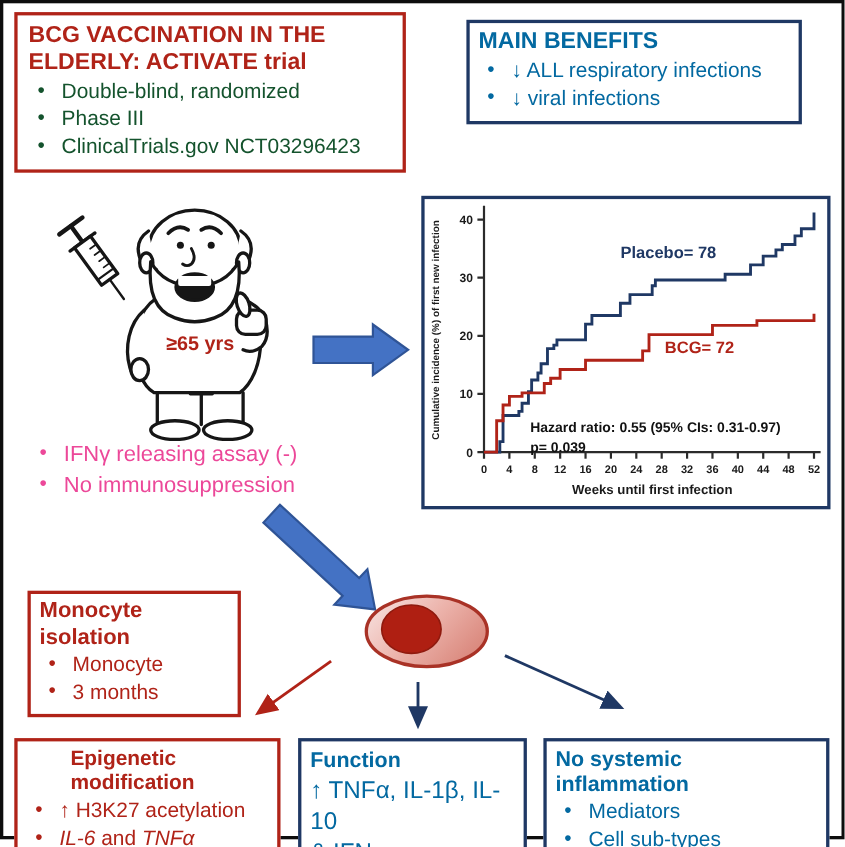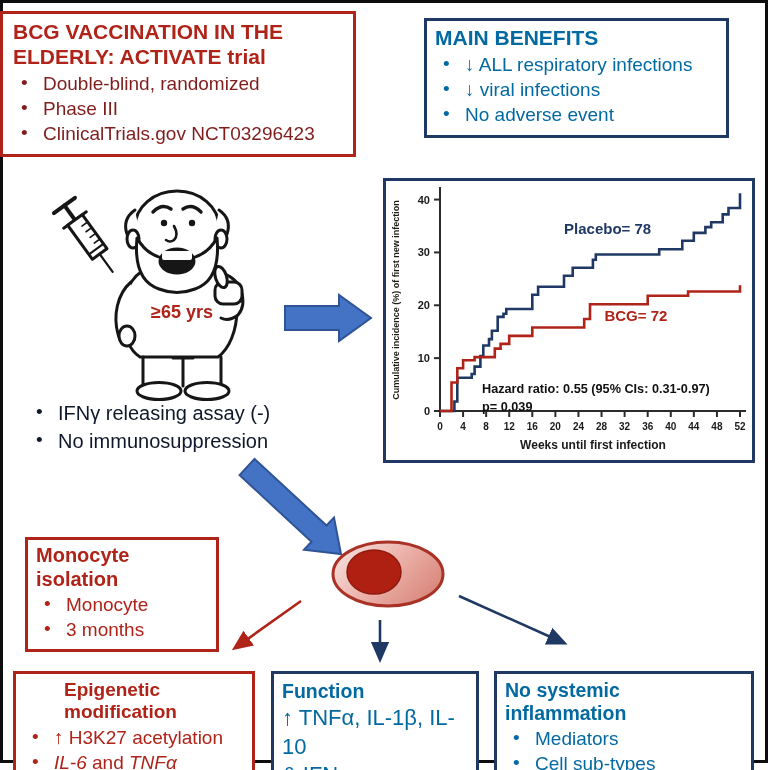--- a/index.html
+++ b/index.html
@@ -5,41 +5,41 @@
   html,body{margin:0;padding:0;background:#ffffff;}
   .figure{
     position:relative;width:768px;height:770px;background:#fff;
     font-family:"Liberation Sans", sans-serif;color:#1a1a1a;overflow:hidden;
   }
   .frame{position:absolute;left:0;top:0;width:762px;height:757px;border:3px solid #0d0d0d;}
   .box{position:absolute;background:#fff;box-sizing:border-box;}
   .box.redbox{border:3px solid #B02318;color:#B02318;}
   .box.navybox{border:3px solid #1F3864;color:#0369a1;}
   .box .title{margin:2px 0 1px 0;font-size:21px;font-weight:bold;line-height:1.18;}
-  .box.darktext .bullets li{color:#7f1d1d;}
+  .box.darktext .bullets li{color:#14532d;}
   ul.bullets{list-style:none;margin:1px 0 2px 0;padding:0;}
   ul.bullets li{position:relative;padding-left:30px;font-size:19px;line-height:1.32;}
   ul.bullets li::before{content:"\2022";position:absolute;left:8px;top:-1px;font-size:19px;}
   .lines div{font-size:22px;line-height:1.3;}
   .it{font-style:italic;}
-  #trial-box{left:0;top:11px;width:356px;padding:4px 10px 6px 10px;}
+  #trial-box{left:13px;top:11px;width:356px;padding:4px 10px 6px 10px;}
   #benefits-box{left:424px;top:18px;width:305px;padding:3px 8px 6px 8px;}
   #monocyte-box{left:25px;top:537px;width:194px;padding:2px 8px 5px 8px;}
   #monocyte-box .title{font-size:20px;}
   #monocyte-box ul.bullets li{font-size:19px;}
   #epigenetic-box{left:13px;top:671px;width:242px;padding:3px 8px 6px 8px;}
   #epigenetic-box .title{font-size:19px;margin-left:40px;}
   #function-box{left:271px;top:671px;width:208px;padding:4px 4px 22px 8px;}
   #function-box .title{font-size:19.5px;}
   #inflammation-box{left:494px;top:671px;width:260px;padding:3px 8px 6px 8px;}
   #inflammation-box .title{font-size:19.5px;}
   #chart-panel{left:383px;top:178px;width:372px;height:285px;border:3px solid #1F3864;background:#fff;}
   #man-svg{position:absolute;left:45px;top:182px;}
   #subject-bullets{position:absolute;left:28px;top:399px;width:340px;}
-  #subject-bullets li{font-size:20px;color:#0f172a;line-height:1.38;}
+  #subject-bullets li{font-size:20px;color:#ec4899;line-height:1.38;}
   #connectors{position:absolute;left:0;top:0;pointer-events:none;}
 </style>
 </head>
 <body>
 
 <div class="figure">
   <div class="frame"></div>
 
   <section class="box redbox darktext" id="trial-box">
     <h2 class="title">BCG VACCINATION IN THE ELDERLY: ACTIVATE trial</h2>
@@ -48,21 +48,20 @@
       <li>Phase III</li>
       <li>ClinicalTrials.gov NCT03296423</li>
     </ul>
   </section>
 
   <section class="box navybox" id="benefits-box">
     <h2 class="title">MAIN BENEFITS</h2>
     <ul class="bullets">
       <li>↓ ALL respiratory infections</li>
       <li>↓ viral infections</li>
-      <li>No adverse event</li>
     </ul>
   </section>
 
   <svg id="man-svg" width="230" height="224" viewBox="0 0 230 224">
     <g fill="#fff" stroke="#161616" stroke-width="3" stroke-linecap="round" stroke-linejoin="round">
 
       <g transform="translate(30,38) rotate(54)">
         <line x1="-18" y1="-13" x2="-18" y2="13" stroke-width="4"></line>
         <line x1="-18" y1="0" x2="0" y2="0" stroke-width="4"></line>
         <line x1="0" y1="-14" x2="0" y2="14"></line>

